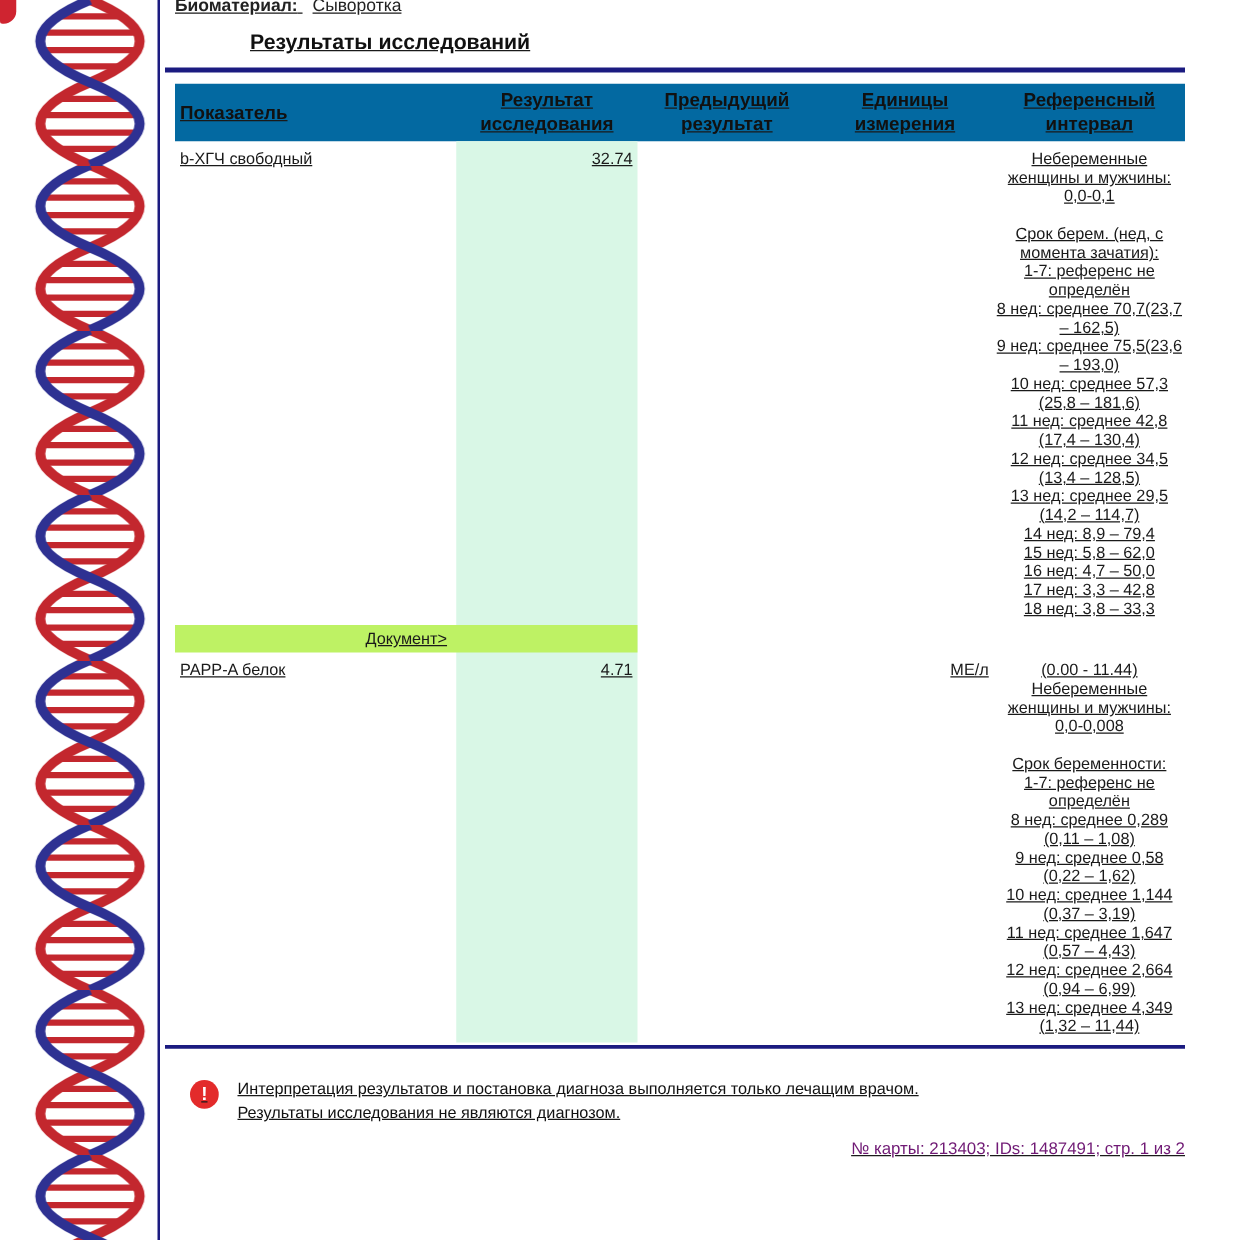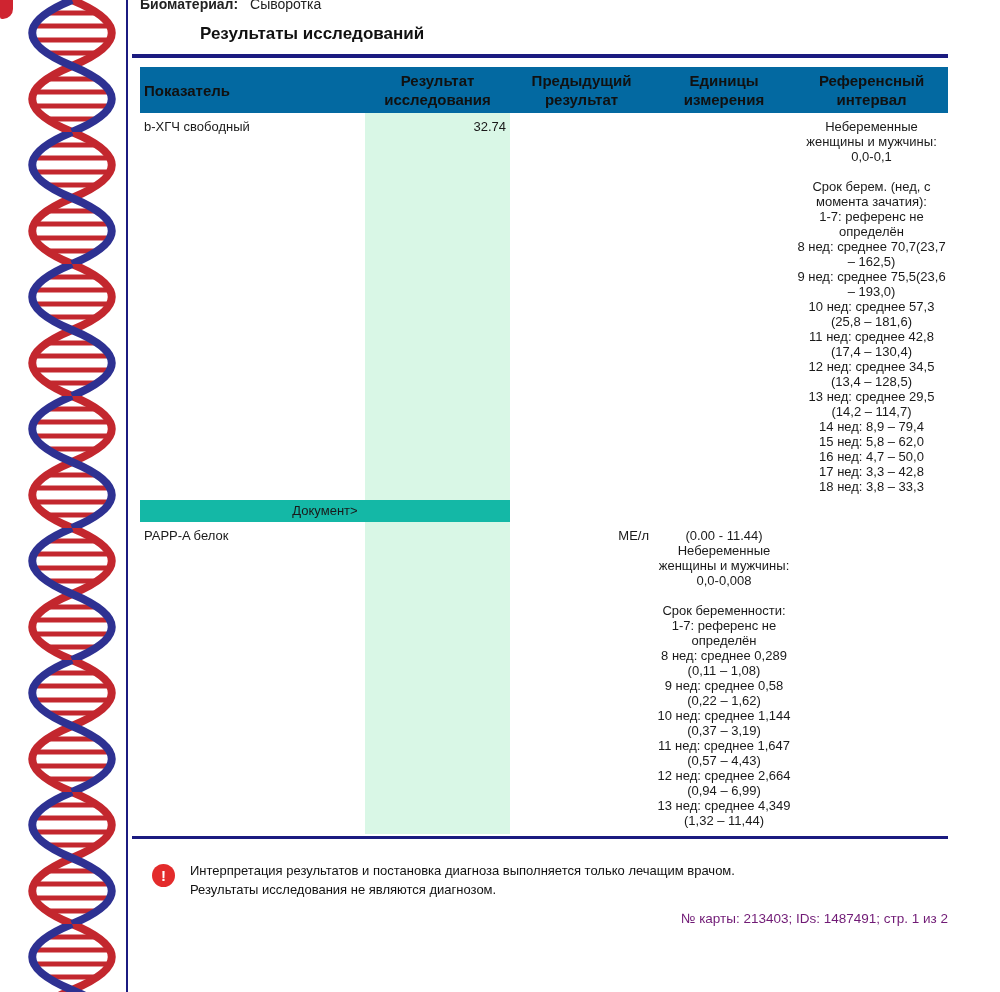--- a/index.html
+++ b/index.html
@@ -6,21 +6,21 @@
   html,body { background:#fff; }
   .page {
     position:relative; width:1000px; height:992px; background:#fff;
     overflow:hidden; font-family:"Liberation Sans", sans-serif; color:#1a1a1a;
   }
   .corner-mark{ position:absolute; left:0; top:0; width:13px; height:19px;
     background:#cf2430; border-radius:0 0 10px 2px; }
   .dna-wrap{ position:absolute; left:0; top:0; width:125px; height:992px; }
   .vline{ position:absolute; left:126px; top:0; width:2px; height:992px; background:#1b1b80; }
 
-  .content{ position:absolute; left:140px; top:0; width:808px; }
+  .content{ position:absolute; left:140px; top:0; width:808px;text-decoration:underline; }
 
   .biomaterial{ margin-top:-4px; font-size:14px; color:#222; }
   .biomaterial .lbl{ font-weight:700; }
   .biomaterial .val{ margin-left:8px; }
 
   .page-title{ font-size:17px; font-weight:700; margin:12px 0 10px 60px; color:#111; }
 
   .rule{ background:#1b1b80; margin-left:-8px; width:816px; }
   .rule-top{ height:4px; }
   .rule-mid{ height:3px; margin-top:2px; }
@@ -33,21 +33,21 @@
   .thead{ background:#0369a1; height:46px; font-size:15px; font-weight:700; color:#111; }
   .thead .th{ display:flex; align-items:center; justify-content:center;
     text-align:center; line-height:19px; padding:0 6px; }
   .thead .th.first{ justify-content:flex-start; text-align:left; padding-left:4px; }
 
   .row{ position:relative; z-index:1; font-size:13px; line-height:16px; }
   .cell{ padding:6px 4px; }
   .cell.name{ text-align:left; padding-right:14px; }
   .cell.center{ text-align:right; }
   .cell.ref{ text-align:center; white-space:pre-line; line-height:15px; padding:6px 2px; }
-  .doc-strip{ background:#14b8a6; height:22px; display:flex; align-items:center;
+  .doc-strip{ background:#bef264; height:22px; display:flex; align-items:center;
     justify-content:center; font-size:13px; cursor:pointer; }
 
   .disclaimer{ display:flex; align-items:flex-start; gap:15px; margin-top:22px; padding-left:12px; }
   .warn-icon{ width:23px; height:23px; border-radius:50%; background:#e32b2b;
     color:#fff; font-weight:700; font-size:15px; display:flex; align-items:center;
     justify-content:center; flex:0 0 auto; margin-top:3px; }
   .disc-text{ font-size:13px; line-height:19px; color:#111; }
 
   .meta{ text-align:right; font-size:13.5px; margin-top:12px; color:#701a75; }
 </style>
@@ -130,20 +130,21 @@
       <div class="row">
         <div style="grid-column: span 2; padding:0;">
           <div class="doc-strip">Документ&gt;</div>
         </div>
         <div class="cell center"></div>
         <div class="cell ref"></div>
       </div>
 
       <div class="row">
         <div class="cell name">PAPP-A белок</div>
+        <div class="cell center">4.71</div>
         <div class="cell center"></div>
         <div class="cell center">МЕ/л</div>
         <div class="cell ref">(0.00 - 11.44)
 Небеременные женщины и мужчины: 0,0-0,008
 
 Срок беременности:
 1-7: референс не определён
 8 нед: среднее 0,289 (0,11 – 1,08)
 9 нед: среднее 0,58 (0,22 – 1,62)
 10 нед: среднее 1,144 (0,37 – 3,19)

